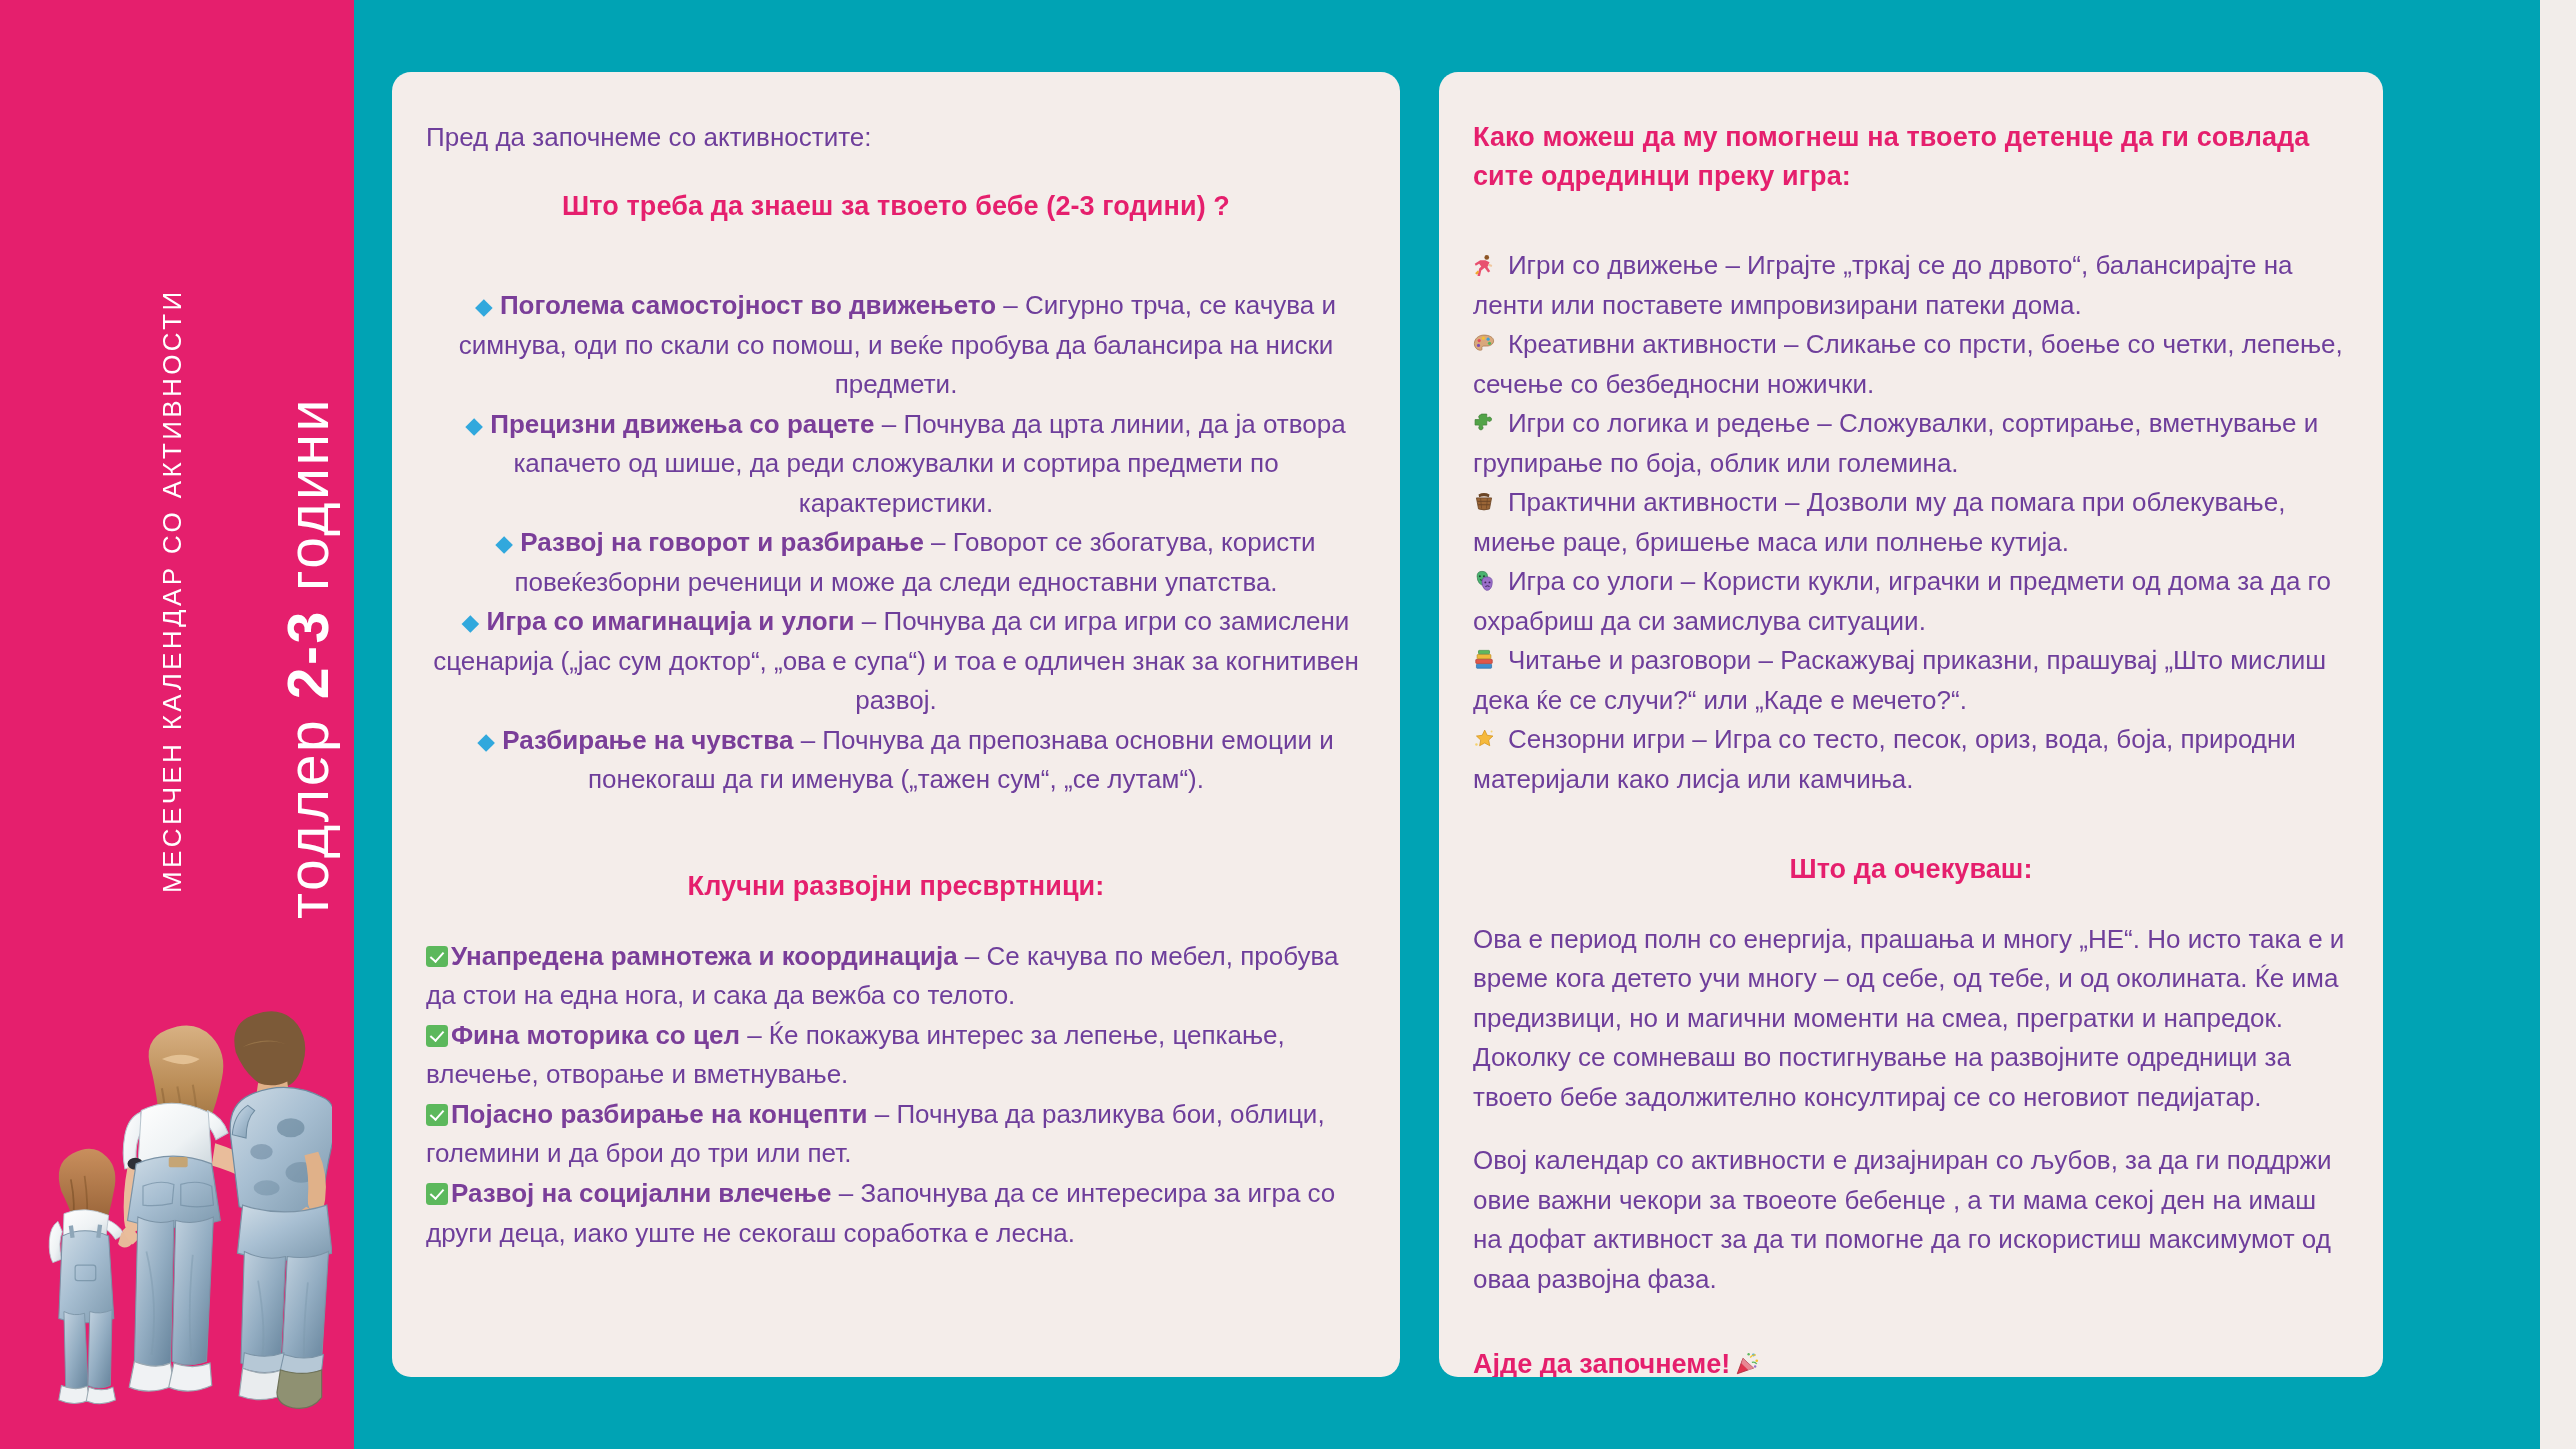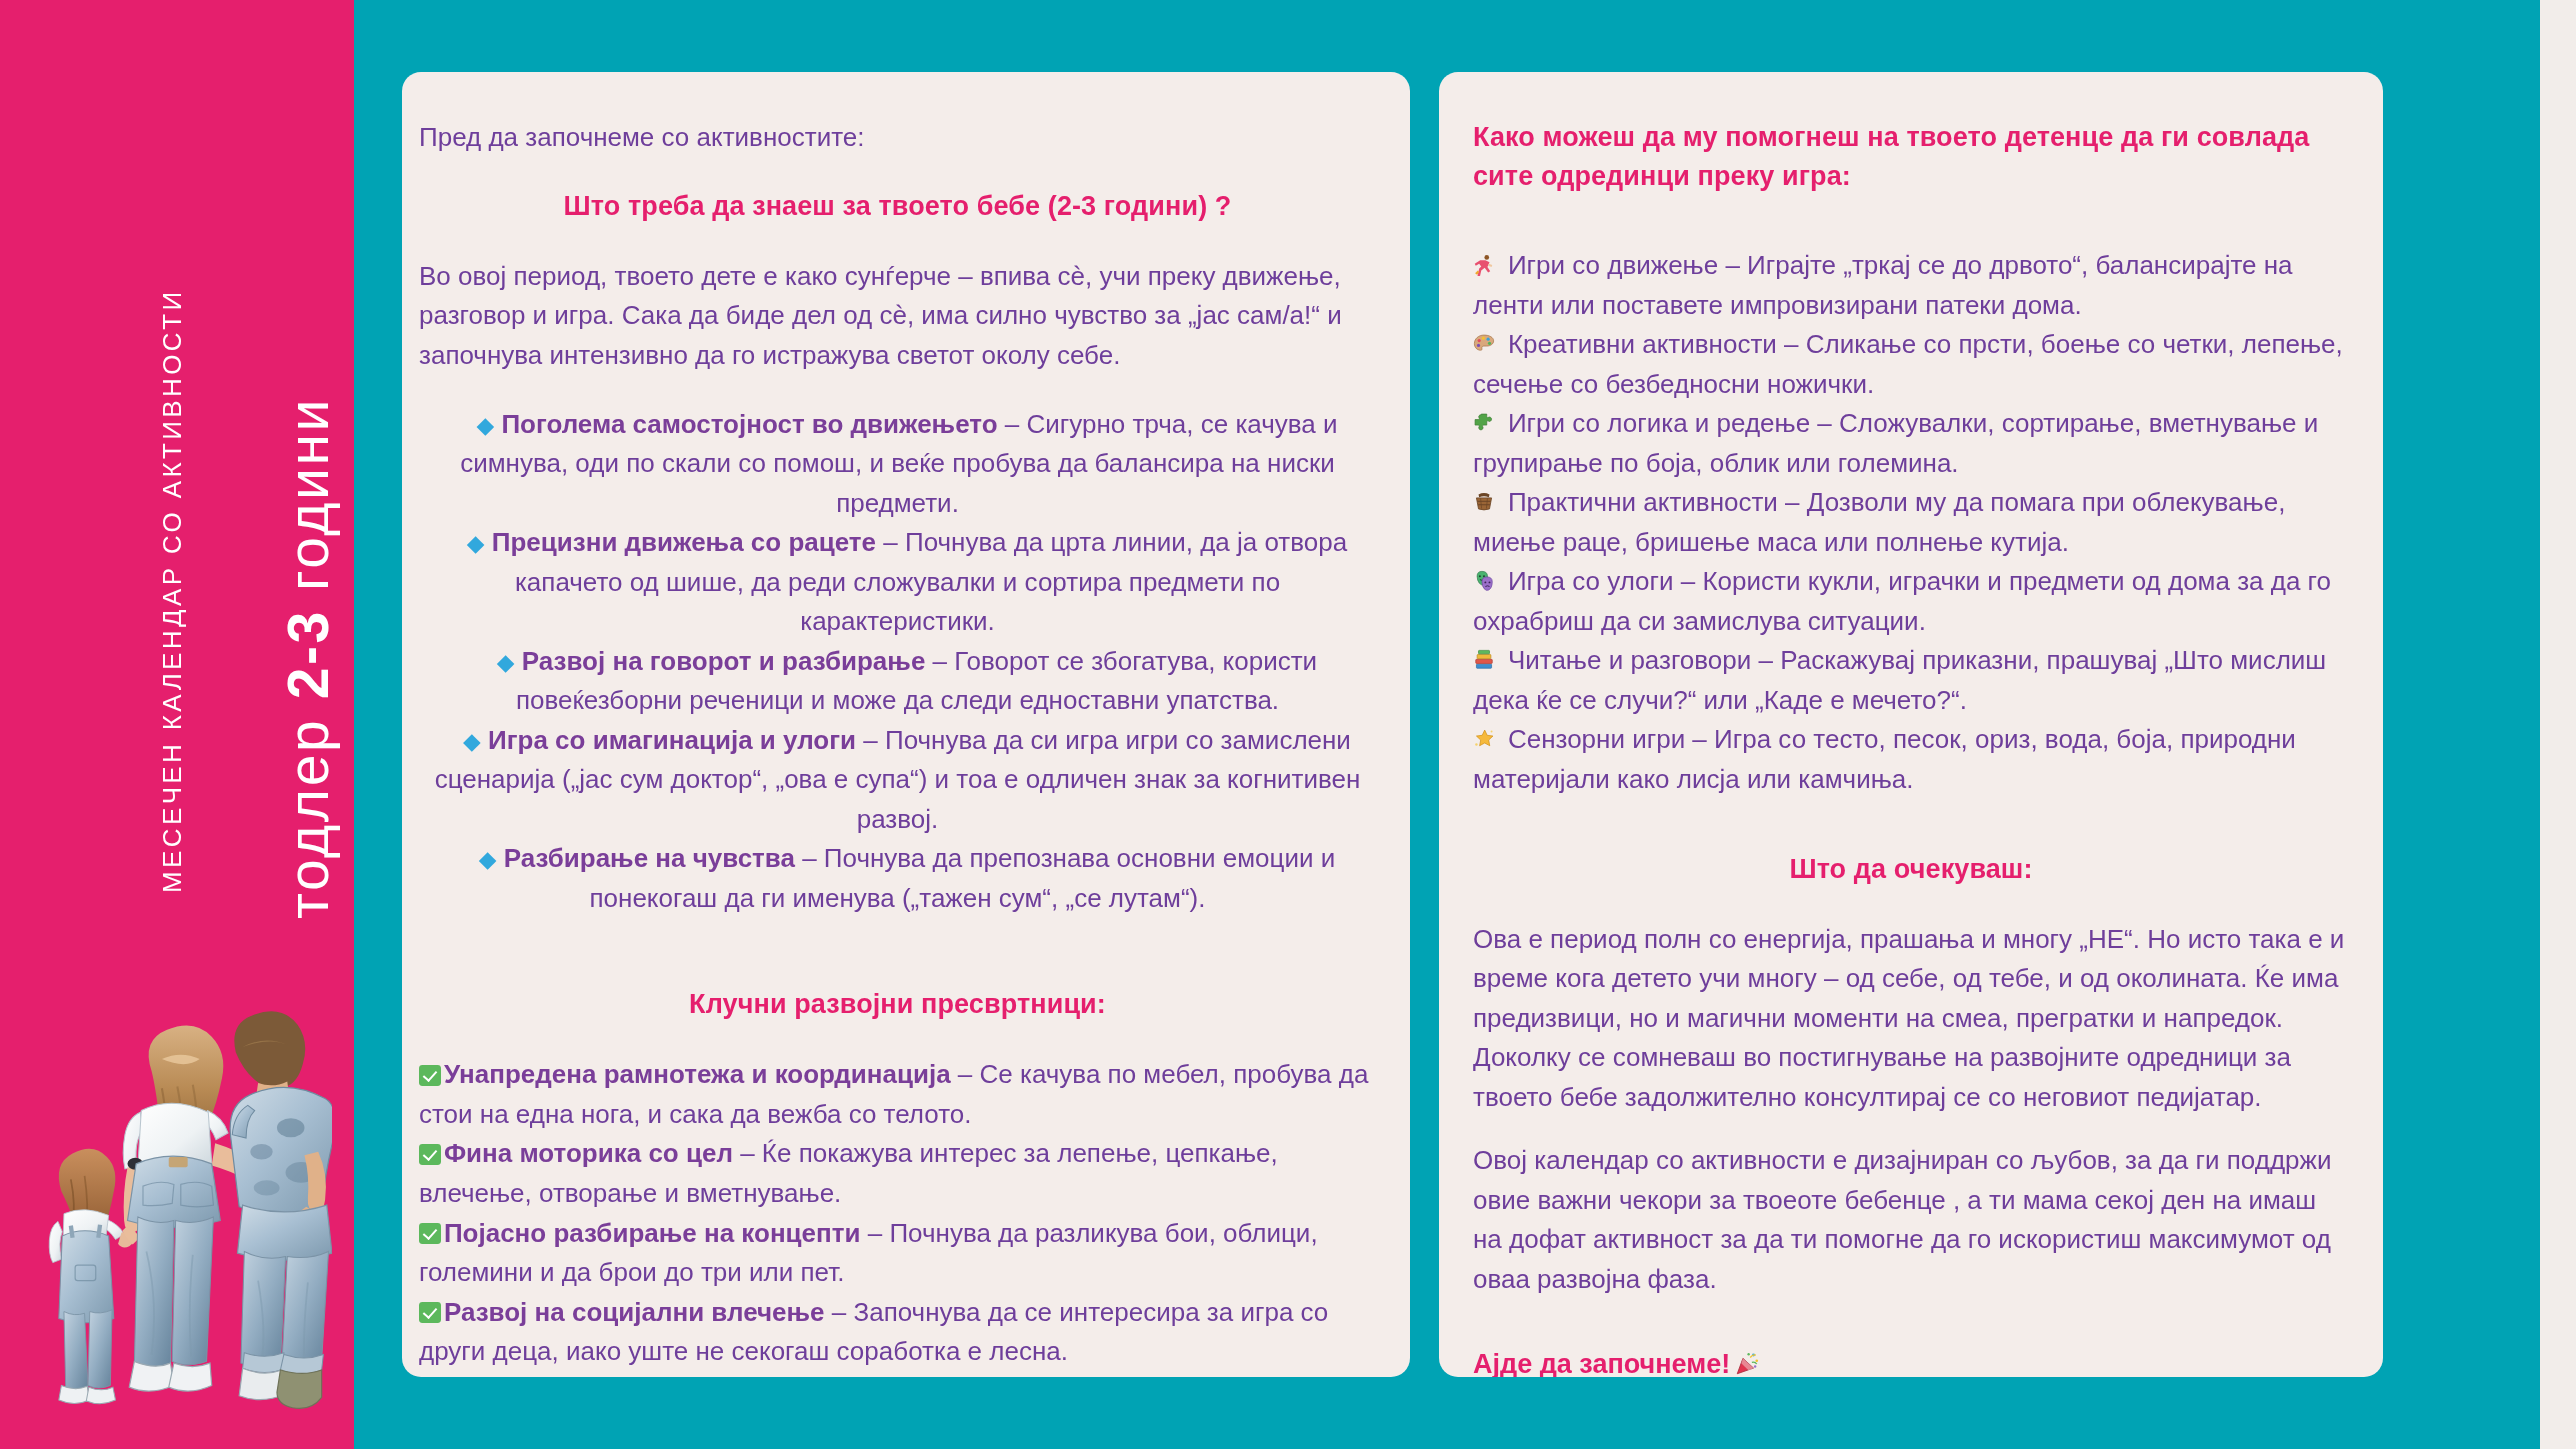--- a/index.html
+++ b/index.html
@@ -60,21 +60,21 @@
   
   .panel {
     position: absolute;
     top: 72px;
     height: 1305px;
     background: #F4EDEA;
     border-radius: 19px;
     padding: 46px 34px 26px 34px;
     overflow: hidden;
   }
-  .panel-left  { left: 402px;  width: 1008px; padding-left: 17px; }
+  .panel-left  { left: 392px;  width: 1008px; }
   .panel-right { left: 1439px; width: 944px; }
 
   
   .p-intro {
     color: #6E3E9B;
     font-size: 26px;
     line-height: 1.52;
     margin-bottom: 29px;
   }
   .h-pink {
@@ -291,21 +291,20 @@
       </g>
     </svg>
   </div>
 
   <div class="panel panel-left">
 
     <div class="p-intro">Пред да започнеме со активностите:</div>
 
     <div class="h-pink h-pink-gap">Што треба да знаеш за твоето бебе (2-3 години) ?</div>
 
-    <div class="para">Во овој период, твоето дете е како сунѓерче – впива сѐ, учи преку движење, разговор и игра. Сака да биде дел од сѐ, има силно чувство за „јас сам/а!“ и започнува интензивно да го истражува светот околу себе.</div>
 
     <div class="spacer-sm"></div>
 
     <ul class="bullets">
       <li><span class="dia">◆</span> <span class="lead">Поголема самостојност во движењето</span><span> – Сигурно трча, се качува и симнува, оди по скали со помош, и веќе пробува да балансира на ниски предмети.</span></li>
       <li><span class="dia">◆</span> <span class="lead">Прецизни движења со рацете</span><span> – Почнува да црта линии, да ја отвора капачето од шише, да реди сложувалки и сортира предмети по карактеристики.</span></li>
       <li><span class="dia">◆</span> <span class="lead">Развој на говорот и разбирање</span><span> – Говорот се збогатува, користи повеќезборни реченици и може да следи едноставни упатства.</span></li>
       <li><span class="dia">◆</span> <span class="lead">Игра со имагинација и улоги</span><span> – Почнува да си игра игри со замислени сценарија („јас сум доктор“, „ова е супа“) и тоа е одличен знак за когнитивен развој.</span></li>
       <li><span class="dia">◆</span> <span class="lead">Разбирање на чувства</span><span> – Почнува да препознава основни емоции и понекогаш да ги именува („тажен сум“, „се лутам“).</span></li>
     </ul>

